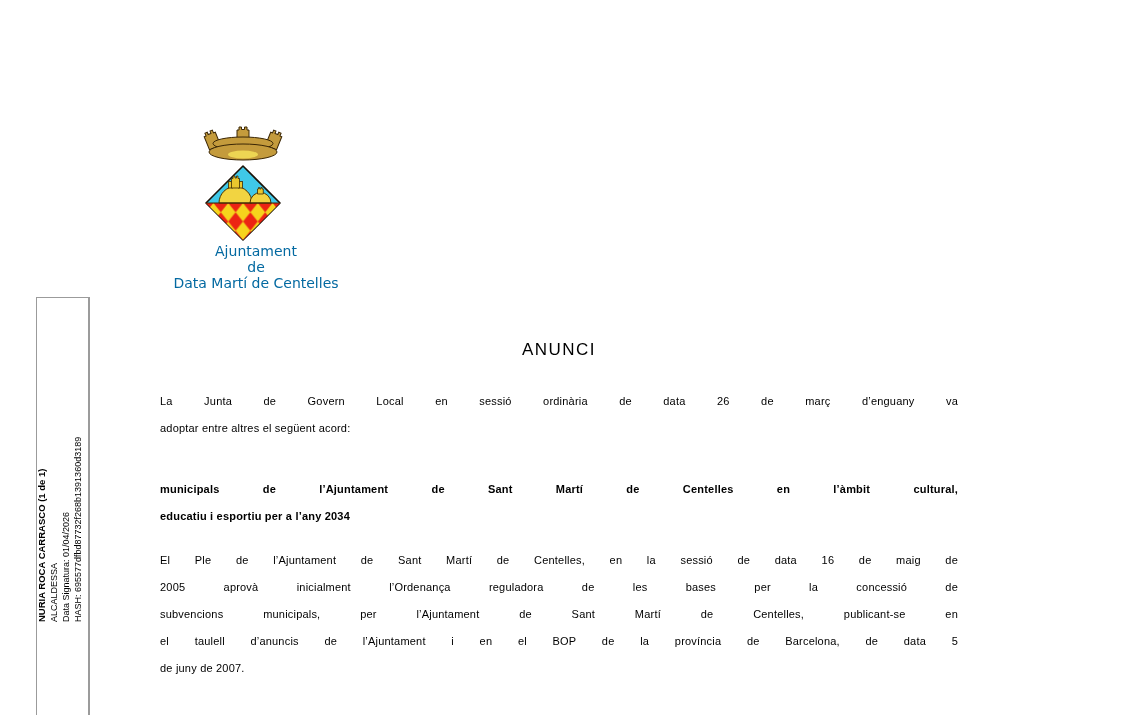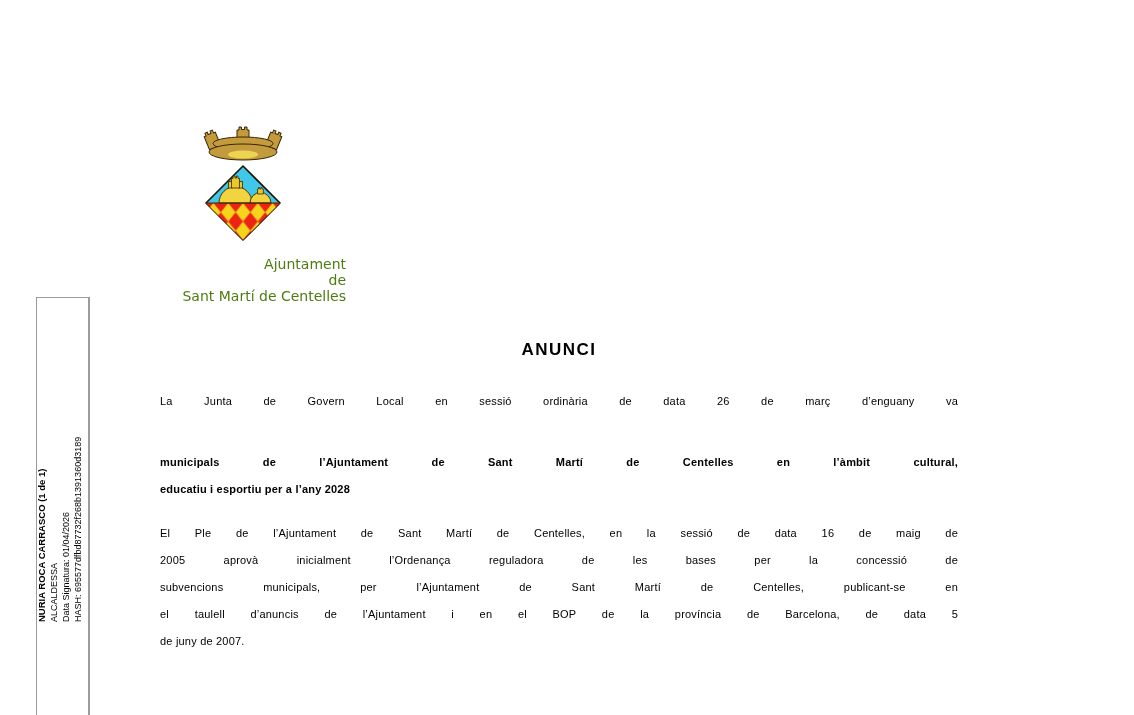--- a/index.html
+++ b/index.html
@@ -25,26 +25,26 @@
     position: absolute;
     left: 166px;
     top: 124px;
     width: 180px;
   }
   .logo-block svg {
     display: block;
     margin-left: 32px;
   }
   .logo-caption {
-    margin-top: 14px;
-    text-align: right;
+    margin-top: 1px;
+    text-align: center;
     font-family: "DejaVu Sans", sans-serif;
     font-size: 14px;
     line-height: 16px;
-    color: #4d7c0f;
+    color: #0369a1;
   }
 
   
   .signature-box {
     position: absolute;
     left: 36px;
     top: 297px;
     width: 54px;
     height: 460px; 
     border: 1px solid #9b9b9b;
@@ -72,21 +72,21 @@
   
   .content {
     position: absolute;
     left: 160px;
     top: 338px;
     width: 798px;
   }
   .title {
     margin: 0;
     font-size: 17px;
-    font-weight: bold;
+    font-weight: normal;
     letter-spacing: 1.5px;
     text-align: center;
     line-height: 24px;
   }
   .para {
     font-size: 11px;
     line-height: 27px;
     letter-spacing: 0.2px;
   }
   .para.bold { font-weight: bold; }
@@ -144,41 +144,42 @@
           <rect x="40.5" y="57.5" width="4" height="6.5"></rect>
           <path d="M33.5,64 V54.5 H35 V52 H37 V54 H38.5 V52 H40 V54.5 H41.5 V64 Z"></path>
           <path d="M59.5,70 V65 H60.5 V63.5 H61.7 V65 H62.9 V63.5 H64.1 V65 H65.3 V70 Z"></path>
         </g>
         <line x1="8" y1="79" x2="82" y2="79" stroke="#3a2a05" stroke-width="1.2"></line>
       </g>
     </svg>
     <div class="logo-caption">
       <div>Ajuntament</div>
       <div>de</div>
-      <div>Sant Martí de Centelles</div>
+      <div>Data Martí de Centelles</div>
     </div>
   </div>
 
   <div class="signature-box">
     <div class="signature-rotated">
       <div class="sig-name">NURIA ROCA CARRASCO (1 de 1)</div>
       <div class="sig-line">ALCALDESSA</div>
       <div class="sig-line">Data Signatura: 01/04/2026</div>
       <div class="sig-line">HASH: 695577dfbd87732f268b1391360d3189</div>
     </div>
   </div>
 
   <div class="content">
     <h1 class="title">ANUNCI</h1>
     <div class="para para-intro">
         <div class="line">La Junta de Govern Local en sessió ordinària de data 26 de març d’enguany va</div>
+        <div class="line last">adoptar entre altres el següent acord:</div>
       </div>
     <div class="para bold para-heading">
         <div class="line">municipals de l’Ajuntament de Sant Martí de Centelles en l’àmbit cultural,</div>
-        <div class="line last">educatiu i esportiu per a l’any 2028</div>
+        <div class="line last">educatiu i esportiu per a l’any 2034</div>
       </div>
     <div class="para para-body">
         <div class="line">El Ple de l’Ajuntament de Sant Martí de Centelles, en la sessió de data 16 de maig de</div>
         <div class="line">2005 aprovà inicialment l’Ordenança reguladora de les bases per la concessió de</div>
         <div class="line">subvencions municipals, per l’Ajuntament de Sant Martí de Centelles, publicant-se en</div>
         <div class="line">el taulell d’anuncis de l’Ajuntament i en el BOP de la província de Barcelona, de data 5</div>
         <div class="line last">de juny de 2007.</div>
       </div>
   </div>
 

